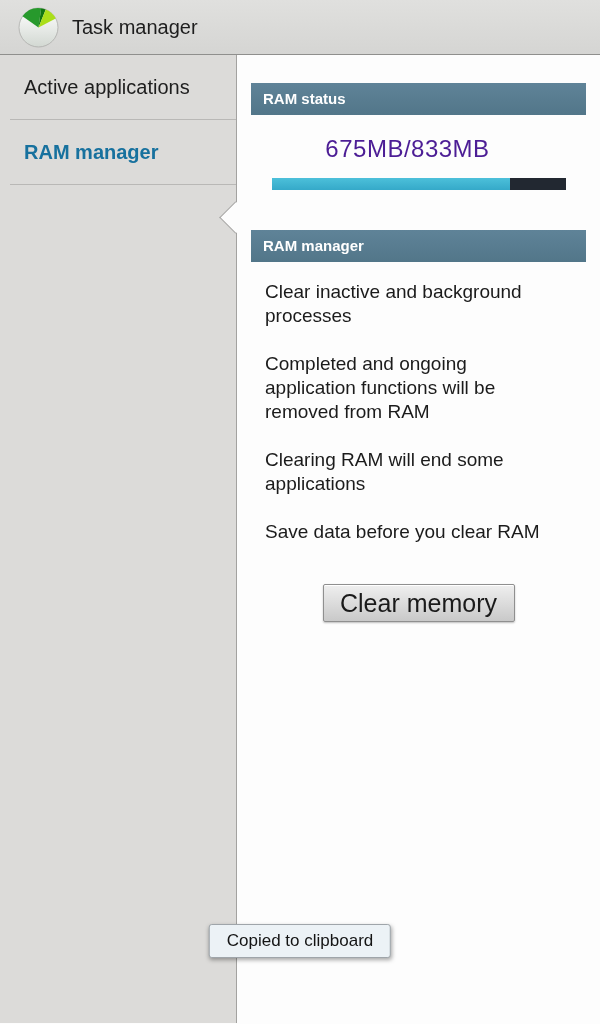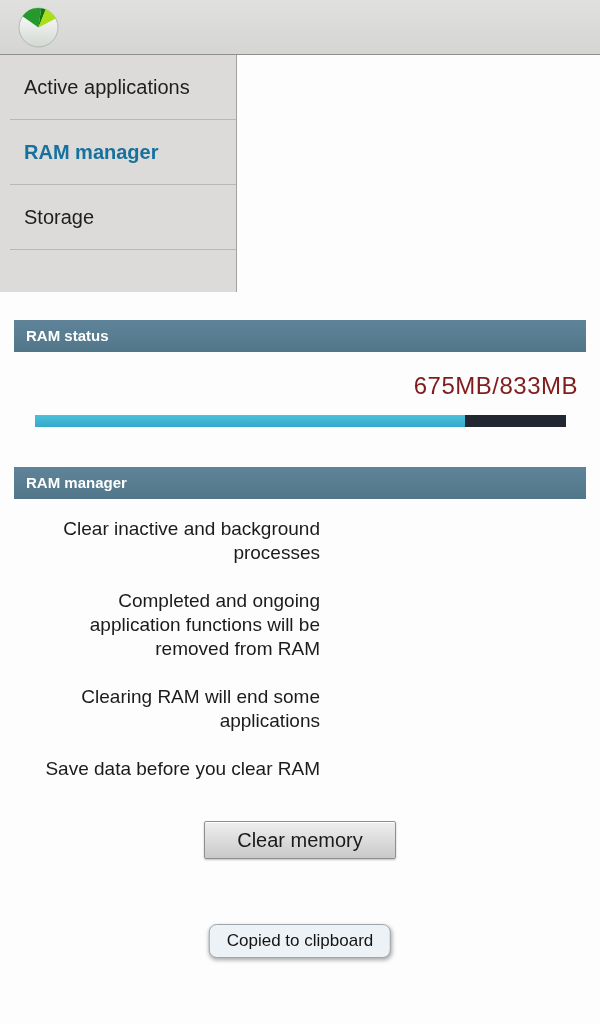--- a/index.html
+++ b/index.html
@@ -11,21 +11,21 @@
   
   .app-header{
     height:55px;display:flex;align-items:center;
     background:linear-gradient(#e0e0de,#d5d5d3);
     border-bottom:1px solid #8f8f8d;
     padding-left:18px;box-sizing:border-box;
   }
   .app-icon{width:41px;height:41px;margin-right:13px;}
   .app-title{font-size:20px;color:#1e1e1e;}
   
-  .main{display:flex;height:968px;flex-direction:column;}
+  .main{display:flex;height:968px;}
   .sidebar{
     width:237px;box-sizing:border-box;flex:0 0 237px;
     background:#dcdbd9;border-right:1px solid #a3a2a0;
   }
   .sidebar ul{list-style:none;margin:0;padding:0;}
   .sidebar li{
     height:65px;display:flex;align-items:center;
     padding-left:24px;font-size:20px;color:#1e1e1e;
     position:relative;cursor:pointer;
   }
@@ -46,89 +46,86 @@
   
   .section-bar{
     margin:28px 14px 0 14px;height:32px;line-height:32px;
     background:linear-gradient(var(--section-bar-top,#5f8398),var(--section-bar-bottom,#527689));
     color:#ffffff;font-size:15px;font-weight:bold;
     padding-left:12px;box-sizing:border-box;
   }
   .section-bar.second{margin-top:40px;}
   
   .ram-usage{
-    margin:20px 22px 0 0;text-align:right;
-    font-size:24px;color:#7f1d1d;letter-spacing:0.5px;
+    margin:20px 22px 0 0;text-align:center;
+    font-size:24px;color:#4c1d95;letter-spacing:0.5px;
   }
   .progress-track{
     margin:15px 34px 0 35px;height:12px;
     background:var(--progress-track,#222831);
   }
   .progress-fill{
     height:100%;width:81%;
     background:linear-gradient(var(--progress-fill-light,#4cc0da),var(--progress-fill,#35a9c9));
   }
   
   .ram-text{padding:0 0 0 28px;}
   .ram-text p{
     margin:0 0 24px 0;width:292px;
     font-size:19px;line-height:24px;color:#1b1b1b;
     white-space:pre-line;
-    text-align:right;
   }
   .ram-text p:first-child{margin-top:18px;}
   
   .clear-btn{
     display:block;margin:40px auto 0 auto;width:192px;height:38px;
     background:linear-gradient(#efefef,#c9c9c9);
     border:1px solid #8f8f8f;border-radius:2px;
-    font-family:inherit;font-size:20px;color:#1a1a1a;
+    font-family:inherit;font-size:25px;color:#1a1a1a;
     box-shadow:0 1px 2px rgba(0,0,0,0.25), inset 0 1px 0 #ffffff;
     cursor:pointer;
   }
   
   .toast{
     position:absolute;left:300px;top:924px;transform:translateX(-50%);
     padding:6px 17px;white-space:nowrap;
     background:var(--toast-bg,#ecf2f6);
-    border:1px solid #9fa5aa;border-radius:8px;
+    border:1px solid #9fa5aa;border-radius:3px;
     font-size:17px;color:#141414;
     box-shadow:1px 2px 4px rgba(0,0,0,0.35);
   }
 </style>
 </head>
 <body>
 
 <div class="app-header">
   <svg class="app-icon" viewBox="0 0 40 40">
     <defs>
       <linearGradient id="pieBase" x1="0" y1="0" x2="0" y2="1">
         <stop offset="0" stop-color="#ffffff"></stop>
         <stop offset="1" stop-color="#d2d8d2"></stop>
       </linearGradient>
     </defs>
     <circle cx="20" cy="20" r="19" fill="url(#pieBase)" stroke="#adadab" stroke-width="0.8"></circle>
     <path d="M20,20 L4.4,9.1 A19,19 0 0 1 22.6,1.2 Z" fill="#27992c"></path>
     <path d="M20,20 L22.6,1.2 A19,19 0 0 1 27.1,2.4 Z" fill="#117611"></path>
     <path d="M20,20 L27.1,2.4 A19,19 0 0 1 36.8,11.1 Z" fill="#aade19"></path>
   </svg>
+  <span class="app-title">Task manager</span>
 </div>
 
 <div class="main">
 
   <div class="sidebar">
     <ul>
       <li>
           <span>Active applications</span>
         </li>
       <li class="selected">
           <span>RAM manager</span>
-        </li>
-      <li>
-          <span>Storage</span>
         </li>
     </ul>
   </div>
 
   <div class="content">
     <div class="notch"></div>
 
     <div class="section-bar">RAM status</div>
 
     <div class="ram-usage">675MB/833MB</div>

